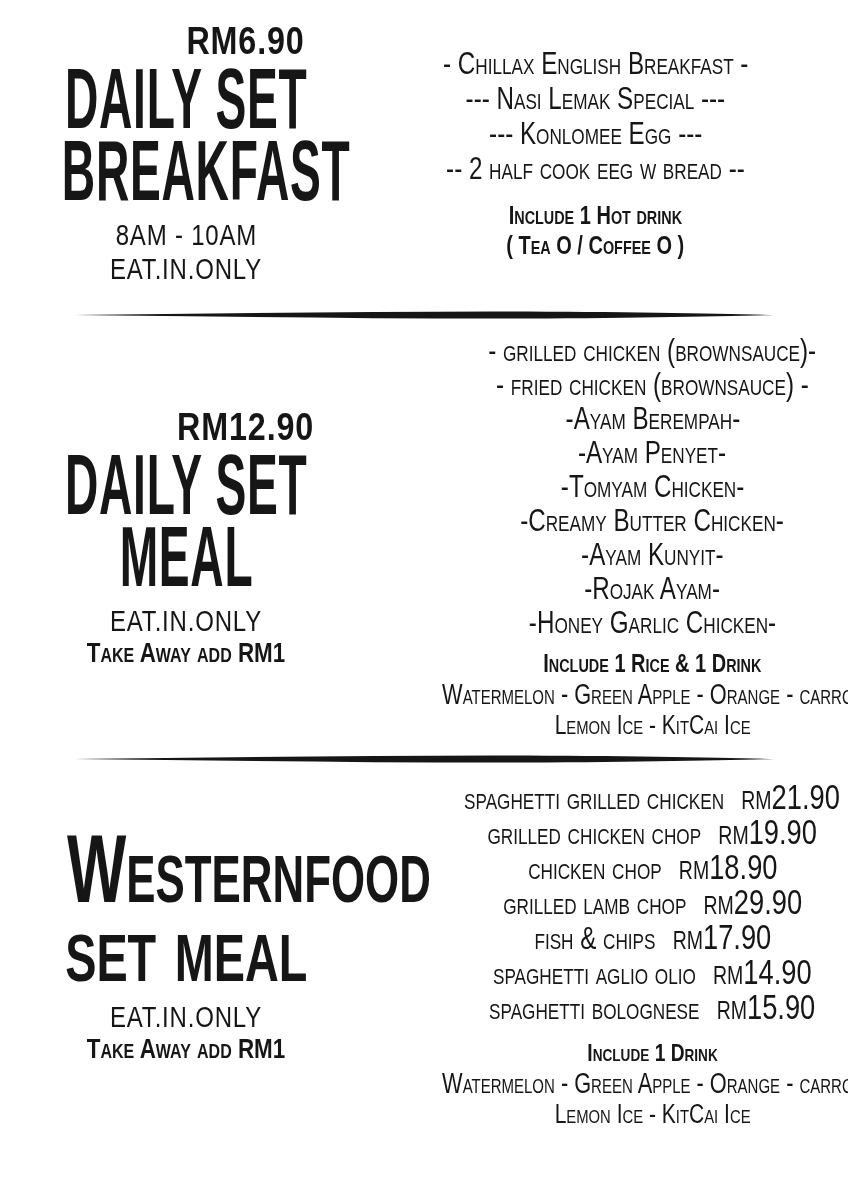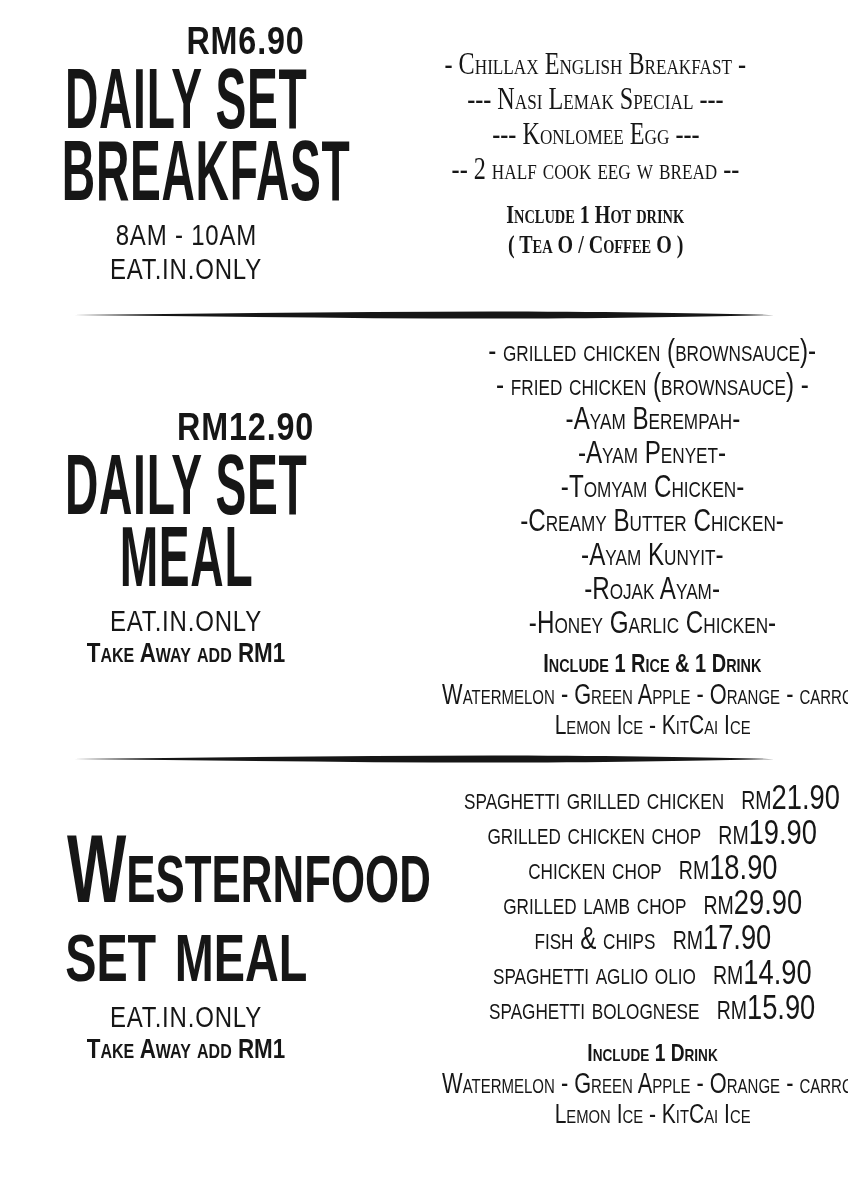--- a/index.html
+++ b/index.html
@@ -46,21 +46,21 @@
   .note      { font-size:25px; line-height:30px; font-weight:700; }
   .note-sm   { font-size:24px; line-height:28px; font-weight:700; }
   .note-wide { font-size:29px; line-height:32px; font-weight:400; }
   .note-last { font-size:27px; line-height:30px; font-weight:400; }
 
   .gap8  { height:8px; }
   .gap12 { height:12px; }
   .gap14 { height:14px; }
 
   .s1 { margin-top:20px;gap:27px; }
-  .s1 .col-right { padding-top:26px;font-family:Liberation Serif, serif; }
+  .s1 .col-right { padding-top:26px; }
   .s2 { margin-top:14px; }
   .s2 .col-left { padding-top:72px;text-align:right; }
   .s3 { margin-top:16px; }
   .s3 .col-left { padding-top:48px; }
 
   .divider { display:block; margin:0 auto; }
   .divider.d1 { margin-top:24px; }
   .divider.d2 { margin-top:14px; }
   .divider path { fill:#161616; }
 </style>

